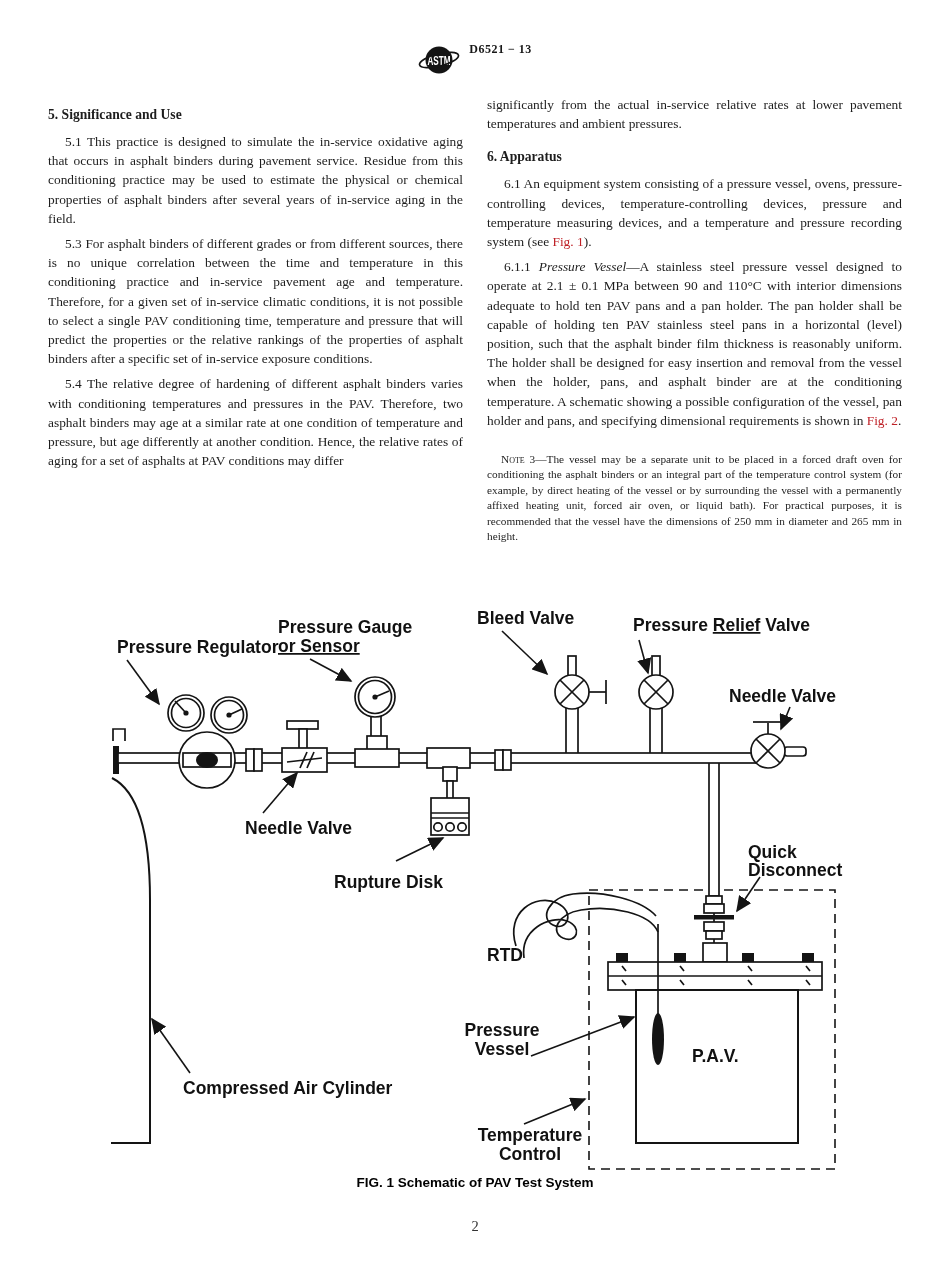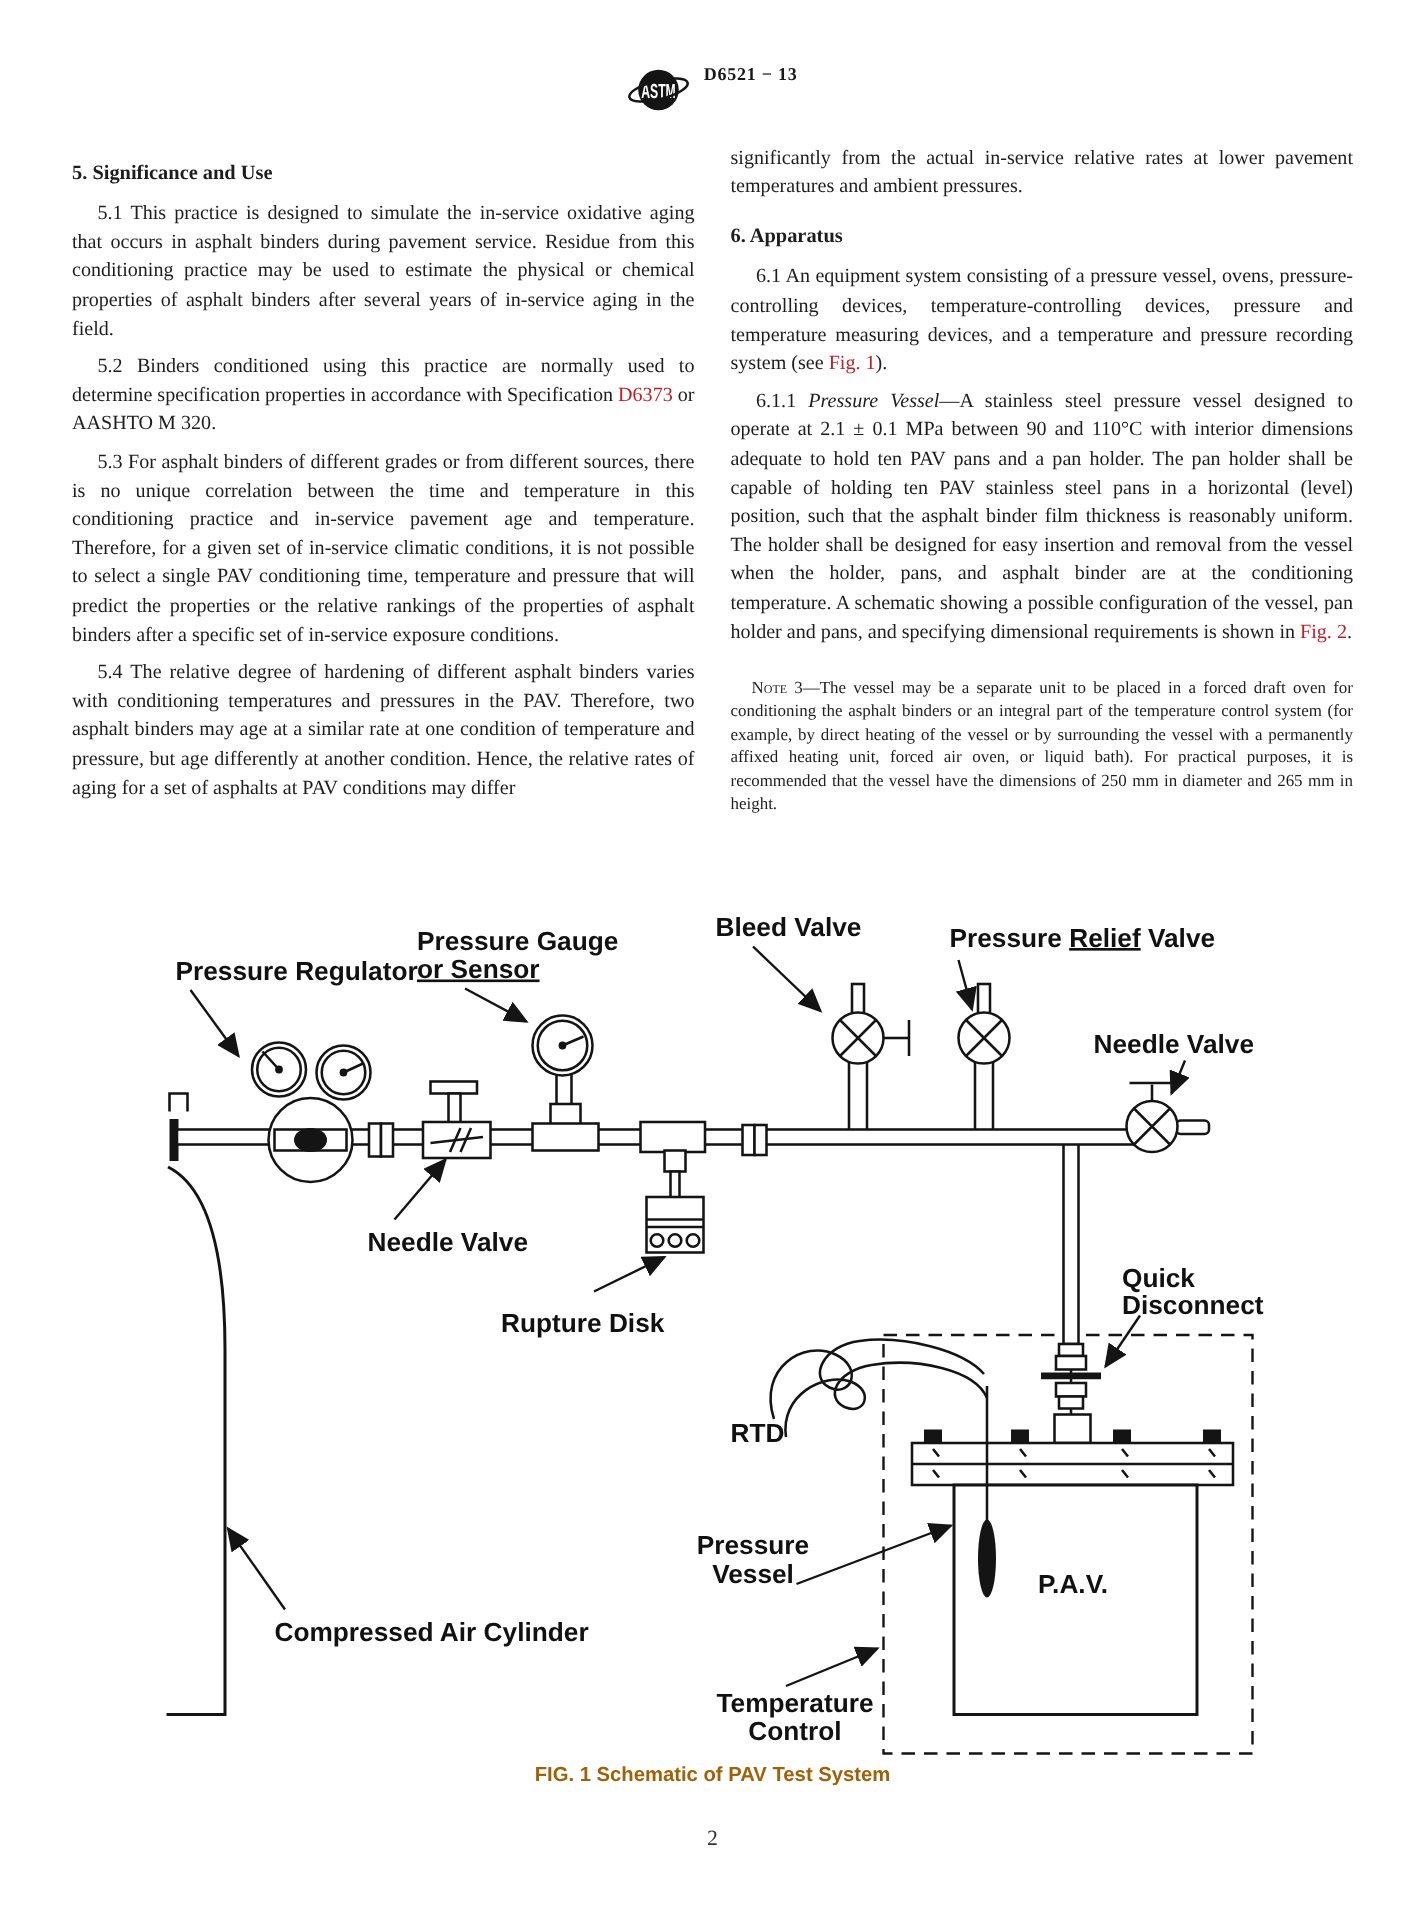--- a/index.html
+++ b/index.html
@@ -30,21 +30,21 @@
   .col p { margin:0 0 6px 0; text-indent:17px; }
   .col p.cont { text-indent:0; }
   .col p.note { font-size:11.3px; line-height:15.4px; margin-top:22px; text-indent:14px; }
   .sc { font-variant:small-caps; }
   .it { font-style:italic; }
   .link { color:var(--link, #bf2026); text-decoration:none; cursor:pointer; }
   .figure-wrap { position:absolute; left:0; top:595px; width:950px; height:610px; }
   .fig-caption {
     position:absolute; top:1175px; left:0; width:950px; text-align:center;
     font-family:"Liberation Sans", sans-serif; font-weight:bold; font-size:13.5px;
-    color:#a16207;
+    color:#000000;
   }
   .page-number {
     position:absolute; top:1218px; left:0; width:950px; text-align:center;
     font-size:14.5px; color:#333;
   }
   
   .shp { fill:#ffffff; stroke:#141414; stroke-width:1.7; }
   .shp2 { fill:#ffffff; stroke:#141414; stroke-width:2; }
   .ln { stroke:#141414; stroke-width:1.7; fill:none; }
   .ln2 { stroke:#141414; stroke-width:2; fill:none; }
@@ -65,21 +65,20 @@
     <circle cx="21" cy="18" r="13.5" fill="#141414"></circle>
     <text x="21" y="23" text-anchor="middle" textLength="23" lengthAdjust="spacingAndGlyphs" font-family="Liberation Sans, sans-serif" font-weight="bold" font-size="13.5" fill="#ffffff">ASTM</text>
     <ellipse cx="21" cy="18" rx="20" ry="6.2" fill="none" stroke="#141414" stroke-width="1.7" transform="rotate(-14 21 18)"></ellipse>
   </svg>
   <span class="std-id">D6521 − 13</span>
 </div>
 
 <div class="col col-left">
   <h2>5. Significance and Use</h2>
   <p>5.1 This practice is designed to simulate the in-service oxidative aging that occurs in asphalt binders during pavement service. Residue from this conditioning practice may be used to estimate the physical or chemical properties of asphalt binders after several years of in-service aging in the field.</p>
-  <p><span>5.2 Binders conditioned using this practice are normally used to determine specification properties in accordance with Specification </span><span class="link">D6373</span><span> or AASHTO M 320.</span></p>
   <p>5.3 For asphalt binders of different grades or from different sources, there is no unique correlation between the time and temperature in this conditioning practice and in-service pavement age and temperature. Therefore, for a given set of in-service climatic conditions, it is not possible to select a single PAV conditioning time, temperature and pressure that will predict the properties or the relative rankings of the properties of asphalt binders after a specific set of in-service exposure conditions.</p>
   <p>5.4 The relative degree of hardening of different asphalt binders varies with conditioning temperatures and pressures in the PAV. Therefore, two asphalt binders may age at a similar rate at one condition of temperature and pressure, but age differently at another condition. Hence, the relative rates of aging for a set of asphalts at PAV conditions may differ</p>
 </div>
 
 <div class="col col-right">
   <p class="cont">significantly from the actual in-service relative rates at lower pavement temperatures and ambient pressures.</p>
   <h2 class="h-apparatus">6. Apparatus</h2>
   <p><span>6.1 An equipment system consisting of a pressure vessel, ovens, pressure-controlling devices, temperature-controlling devices, pressure and temperature measuring devices, and a temperature and pressure recording system (see </span><span class="link">Fig. 1</span><span>).</span></p>
   <p><span>6.1.1 </span><span class="it">Pressure Vessel</span><span>—A stainless steel pressure vessel designed to operate at 2.1 ± 0.1 MPa between 90 and 110°C with interior dimensions adequate to hold ten PAV pans and a pan holder. The pan holder shall be capable of holding ten PAV stainless steel pans in a horizontal (level) position, such that the asphalt binder film thickness is reasonably uniform. The holder shall be designed for easy insertion and removal from the vessel when the holder, pans, and asphalt binder are at the conditioning temperature. A schematic showing a possible configuration of the vessel, pan holder and pans, and specifying dimensional requirements is shown in </span><span class="link">Fig. 2</span><span>.</span></p>
   <p class="note"><span class="sc">Note 3—</span><span>The vessel may be a separate unit to be placed in a forced draft oven for conditioning the asphalt binders or an integral part of the temperature control system (for example, by direct heating of the vessel or by surrounding the vessel with a permanently affixed heating unit, forced air oven, or liquid bath). For practical purposes, it is recommended that the vessel have the dimensions of 250 mm in diameter and 265 mm in height.</span></p>

